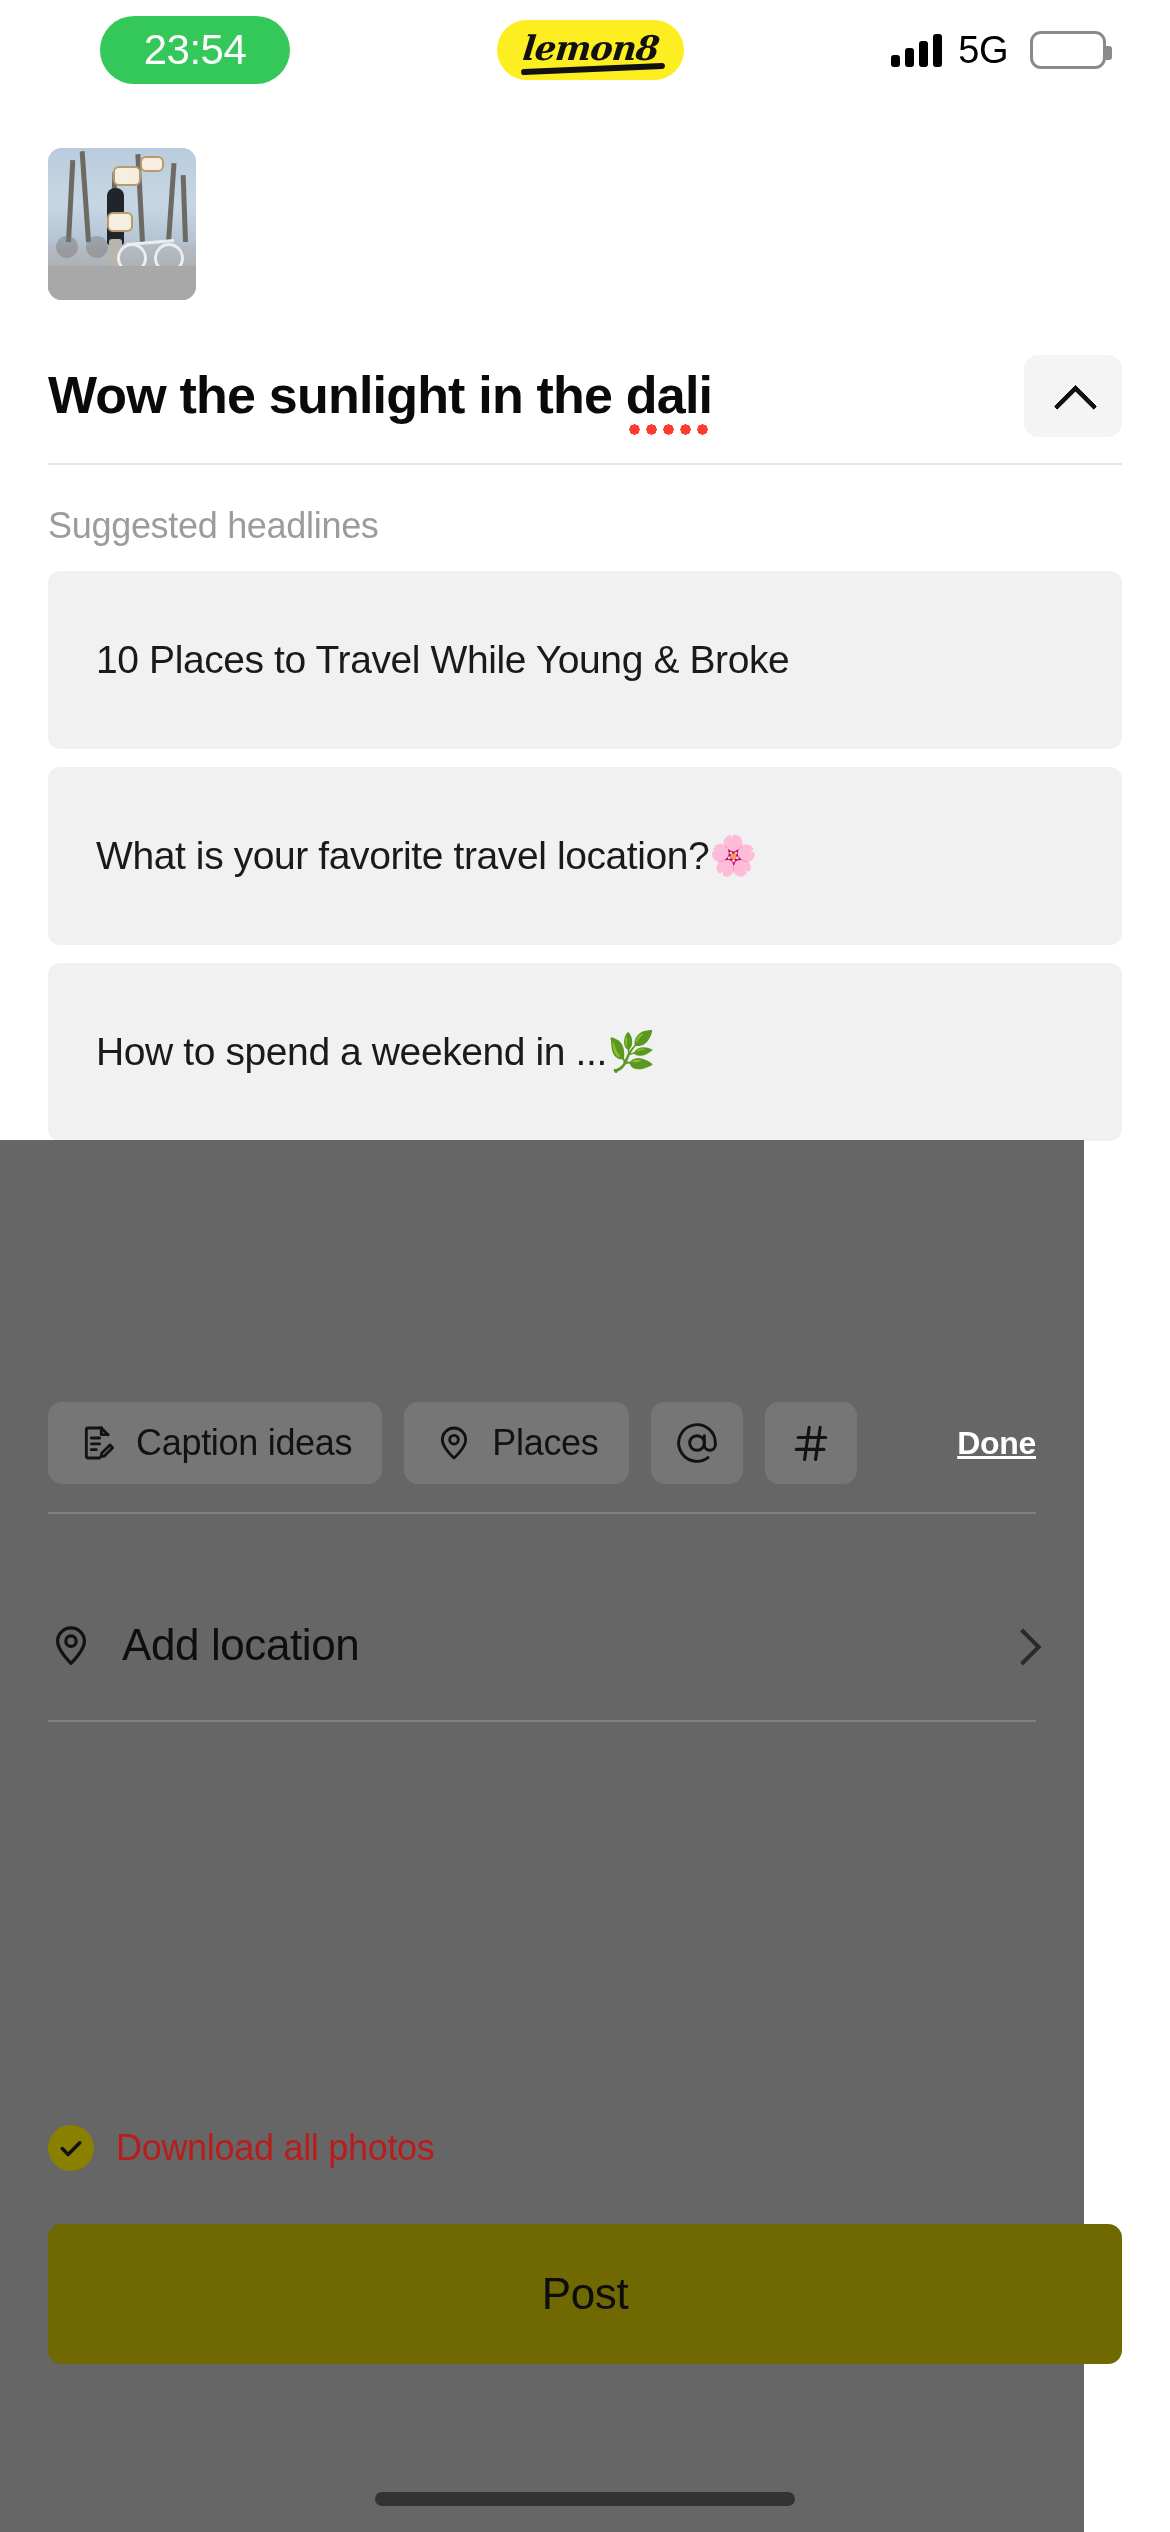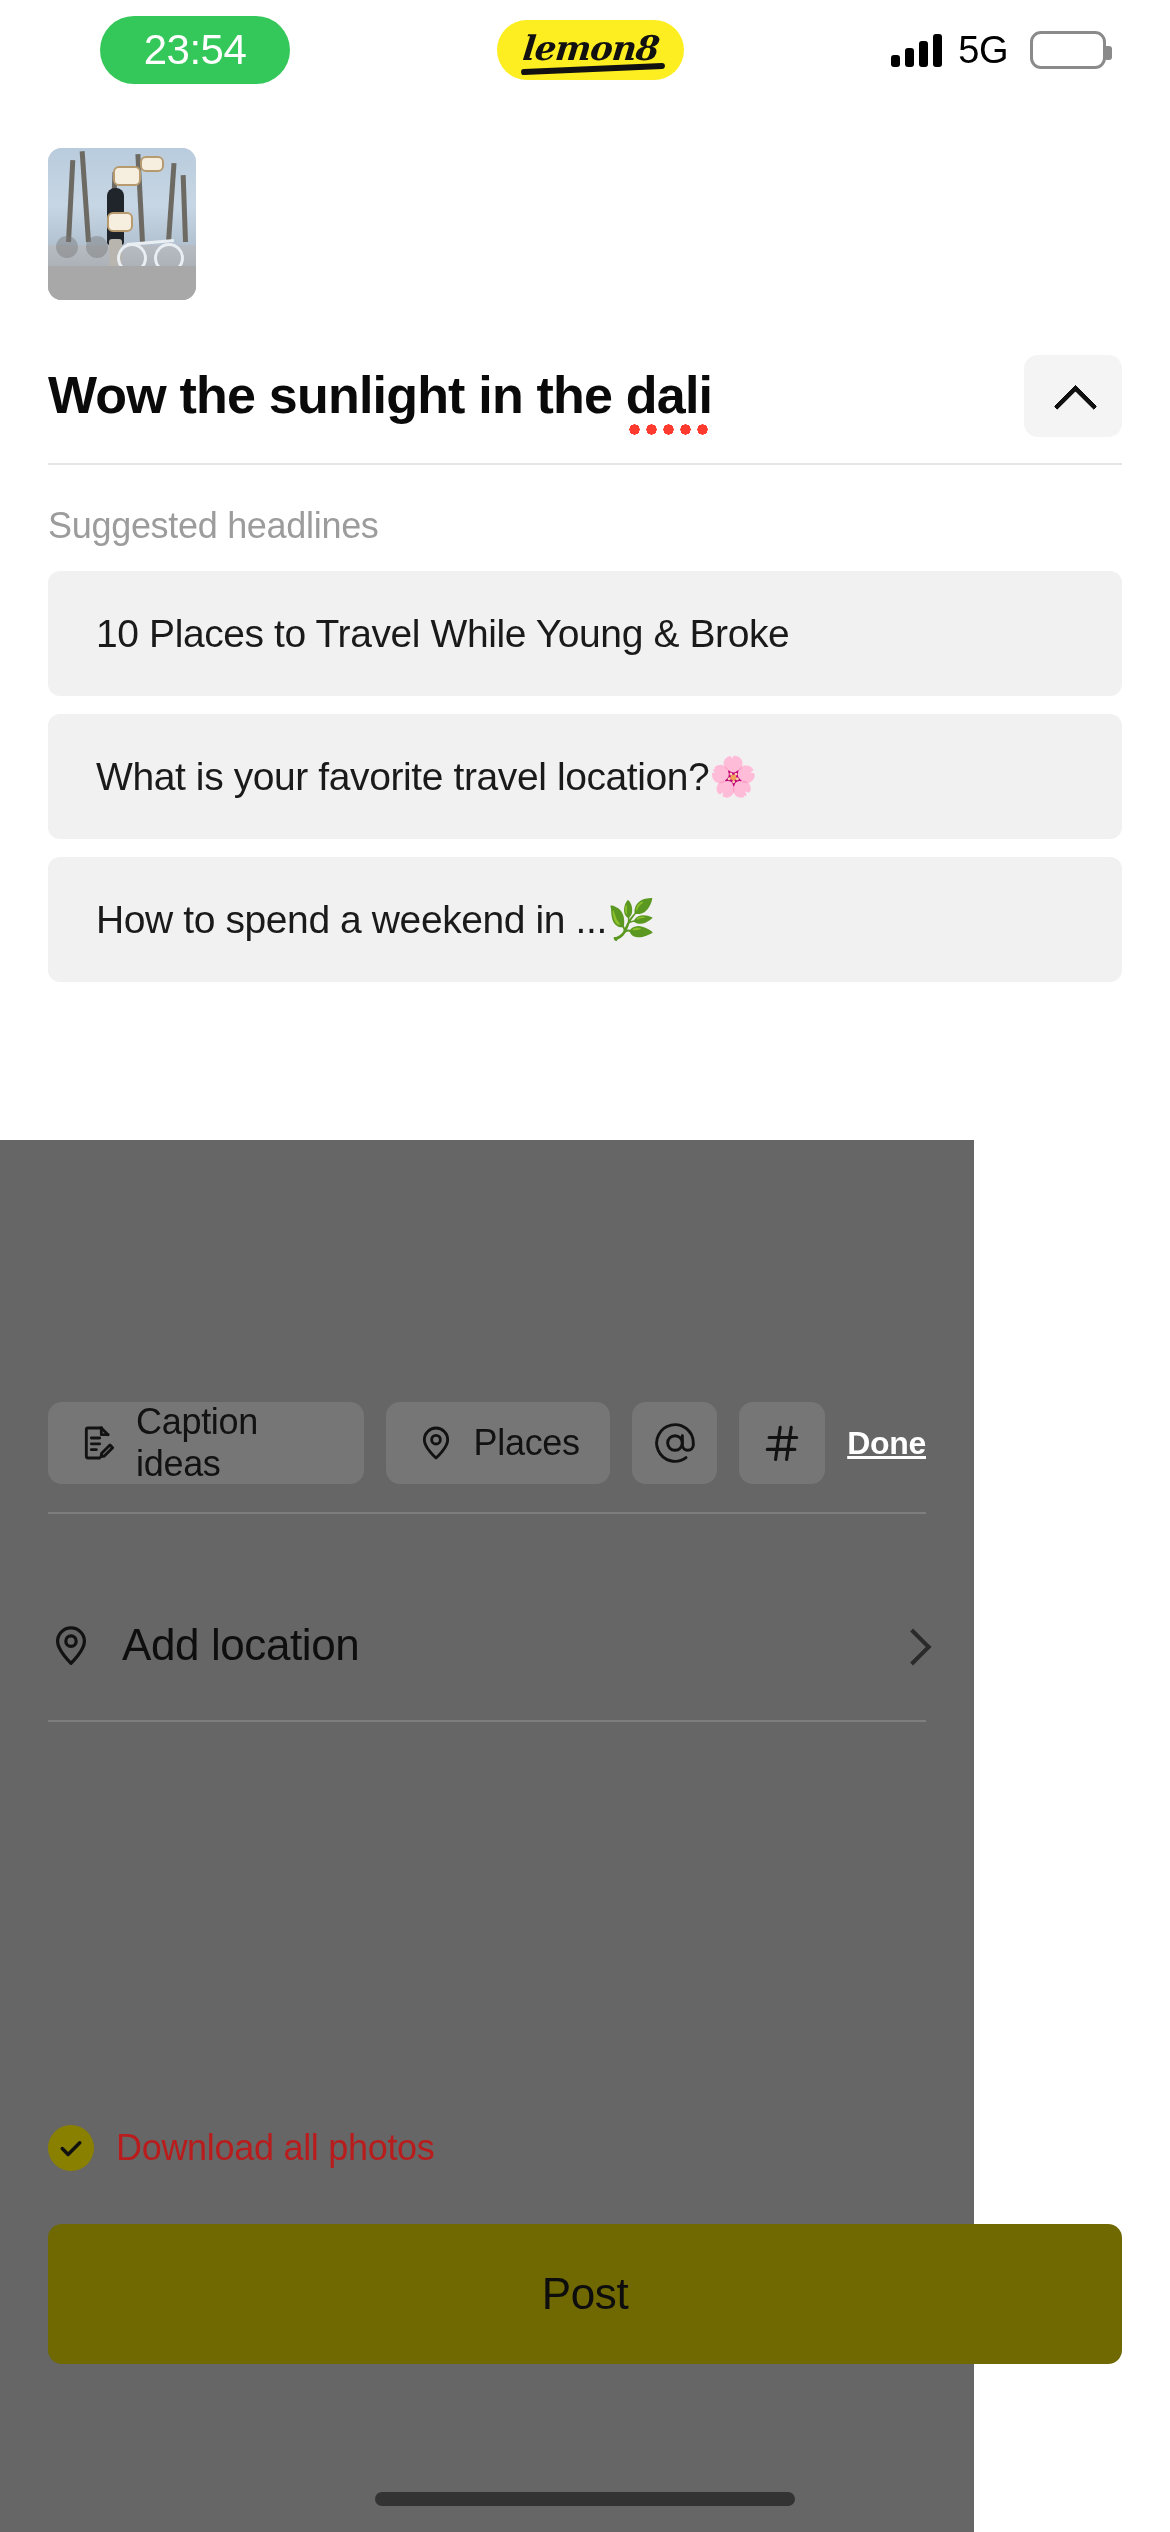--- a/index.html
+++ b/index.html
@@ -134,31 +134,31 @@
   .divider.d-title{ top:463px; }
 
   
   .sug-label{
     position:absolute; top:505px; left:48px;
     font-size:36px; color:#9c9c9c; letter-spacing:-0.3px;
   }
   .headline-list{ position:absolute; top:571px; left:48px; right:48px; }
   .headline-card{
     background:#f1f1f1; border-radius:12px;
-    height:125px; margin-bottom:18px;
+    height:178px; margin-bottom:18px;
     display:flex; align-items:center;
     padding:0 48px;
   }
   .headline-text{
     font-size:39px; color:#1a1a1a; letter-spacing:-0.4px;
   }
 
   
   .overlay{
-    position:absolute; left:0; top:1140px; width:974px; height:1392px;
+    position:absolute; left:0; top:1140px; width:1084px; height:1392px;
     background:#666666;
   }
   .ov-divider{ position:absolute; left:48px; right:48px; height:2px;
                background:rgba(130,130,130,.85); }
 
   .toolbar{
     position:absolute; top:262px; left:48px; right:48px;
     display:flex; align-items:center; gap:22px;
   }
   .chip{

